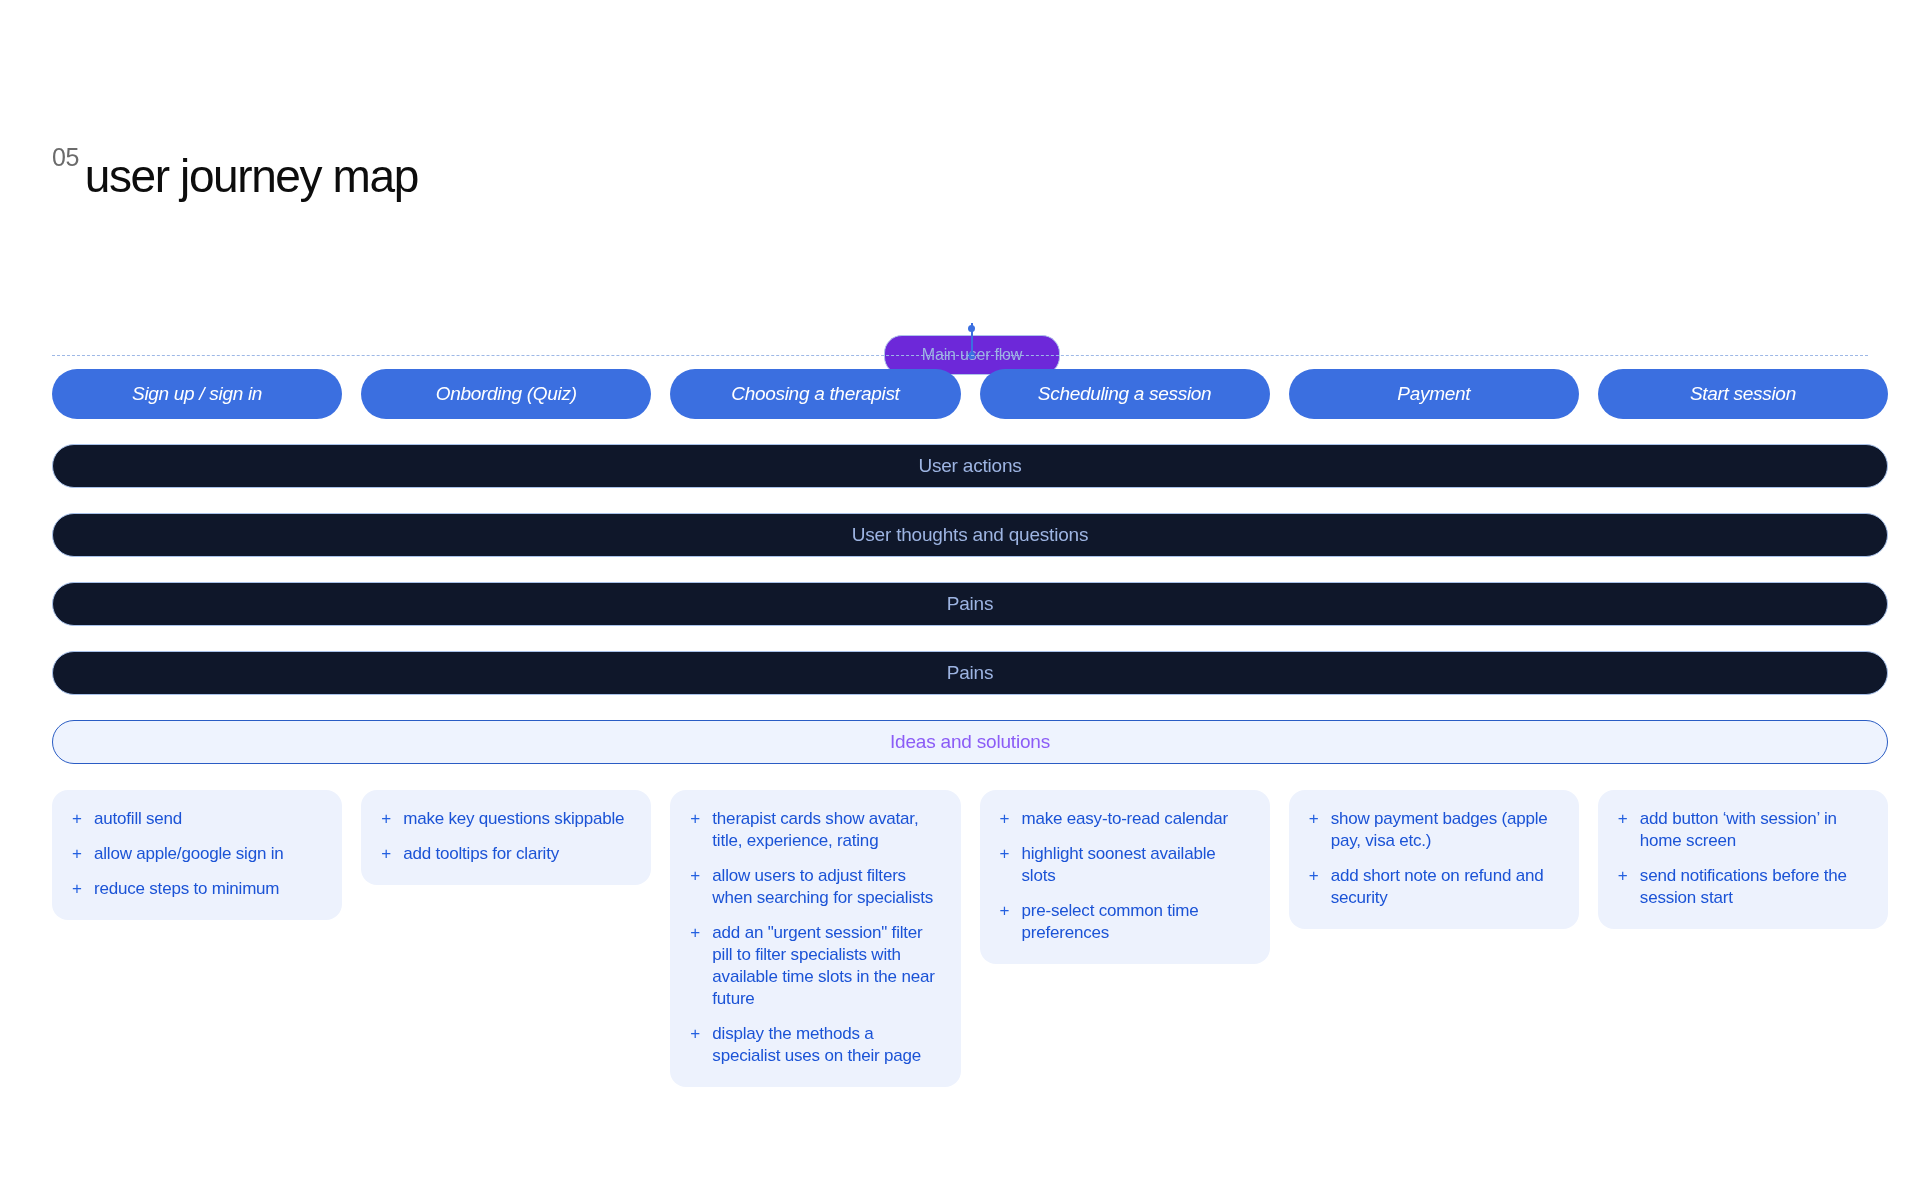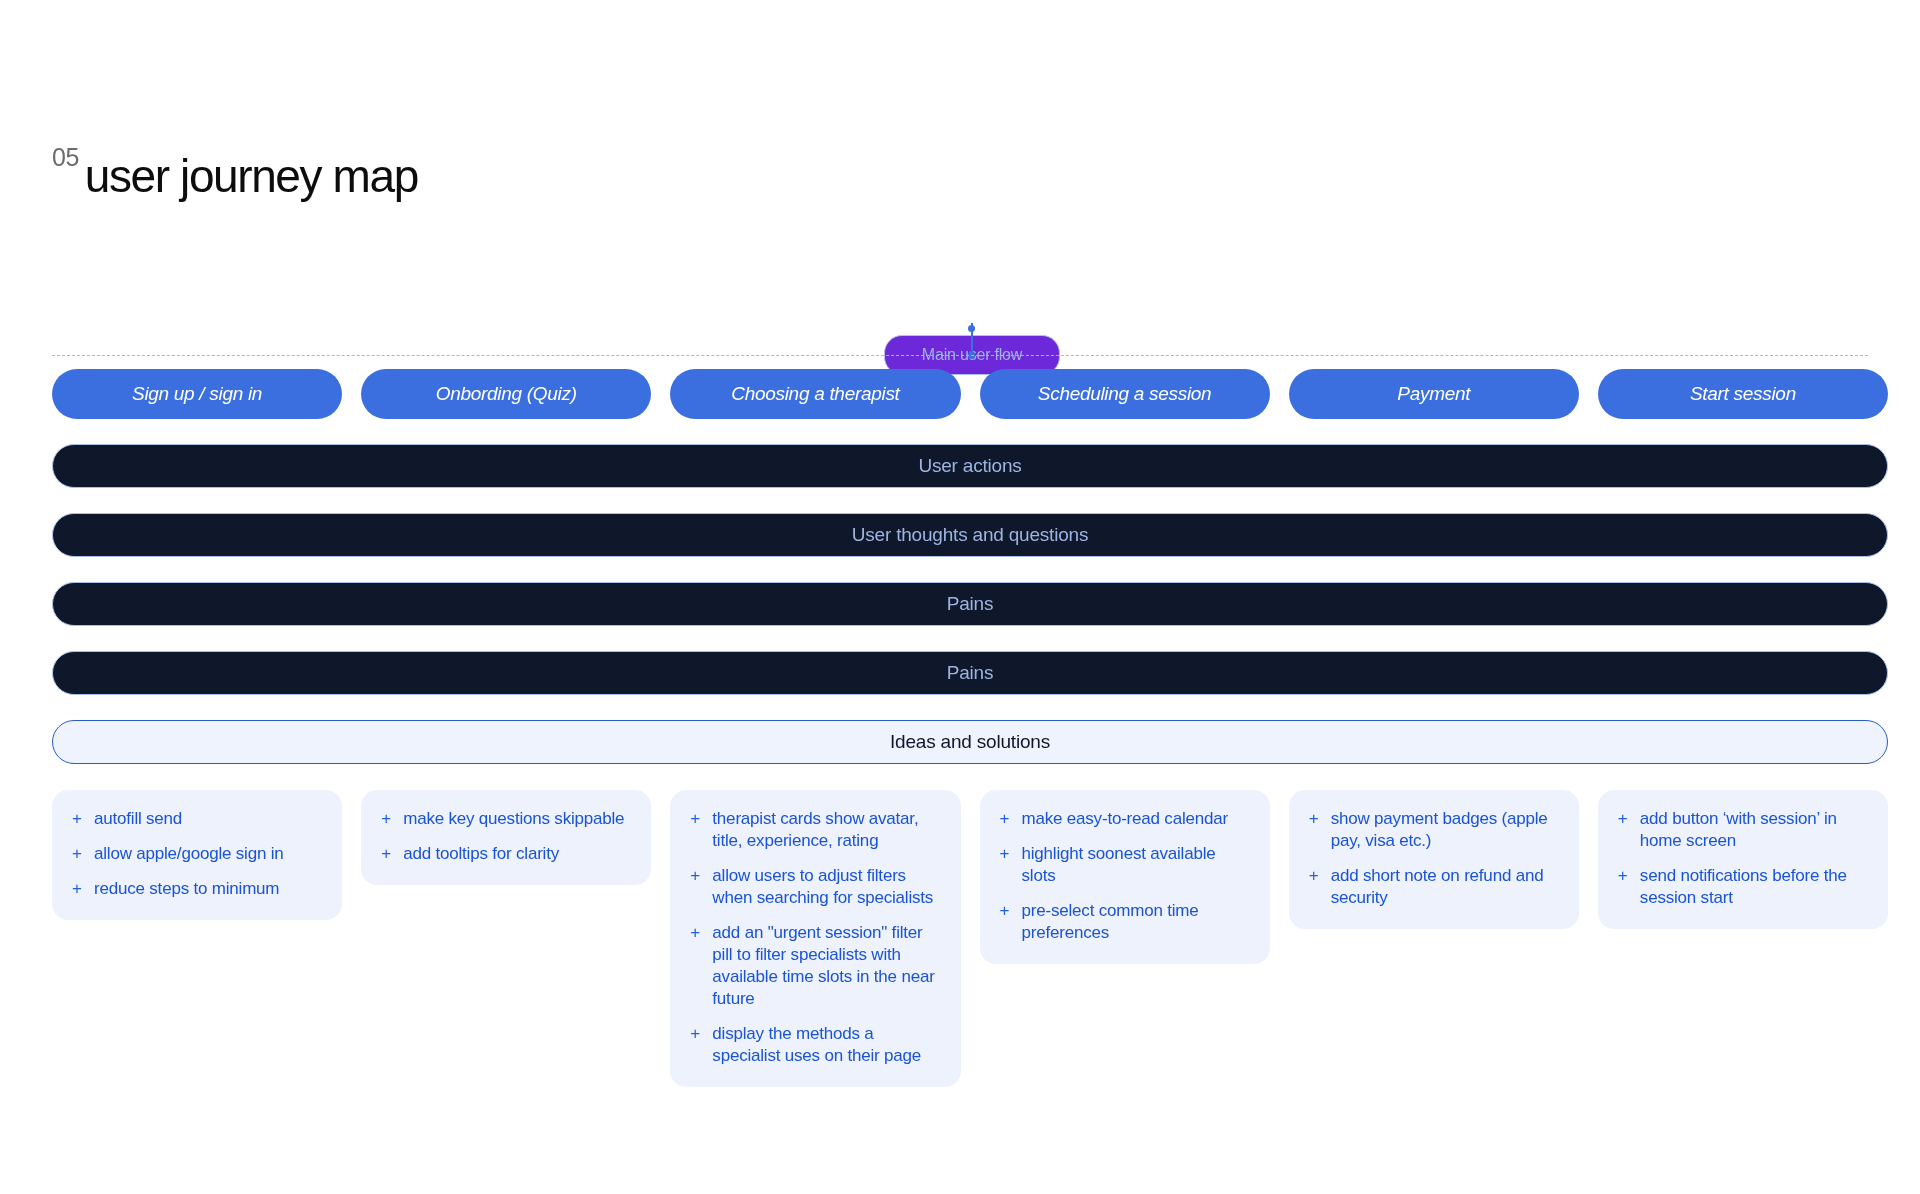--- a/index.html
+++ b/index.html
@@ -141,21 +141,21 @@
   .lane-label {
     font-size: 19px;
     color: #9db4e2;
     letter-spacing: -0.2px;
   }
   .lane.highlight {
     background: #eef3fe;
     border: 1.5px solid #2a5cc4;
   }
   .lane.highlight .lane-label {
-    color: #0f172a;
+    color: #8b5cf6;
   }
 
   
   .cards {
     position: absolute;
     left: 52px;
     top: 790px;
     width: 1836px;
     display: flex;
     gap: 19px;

